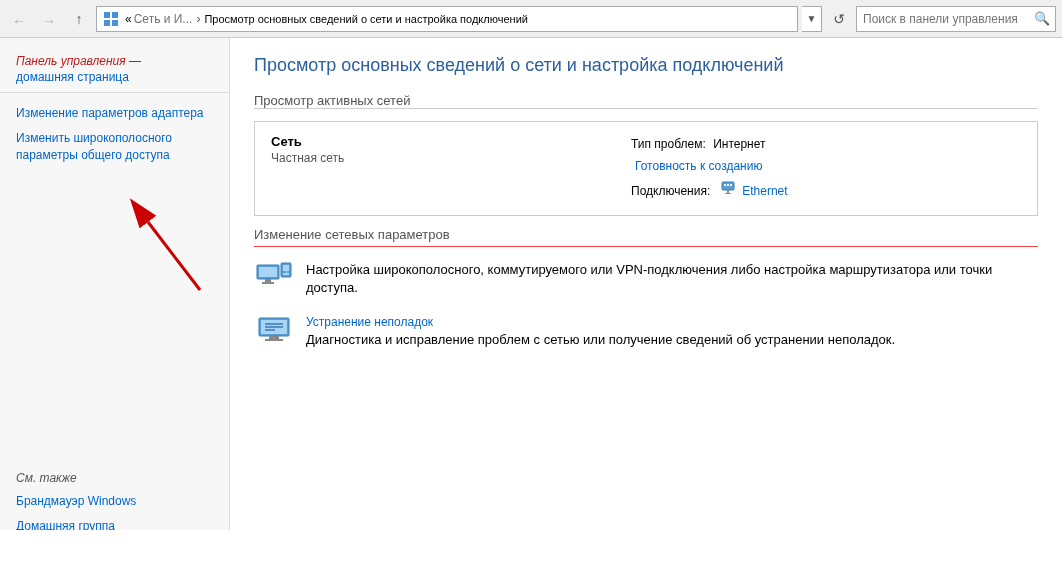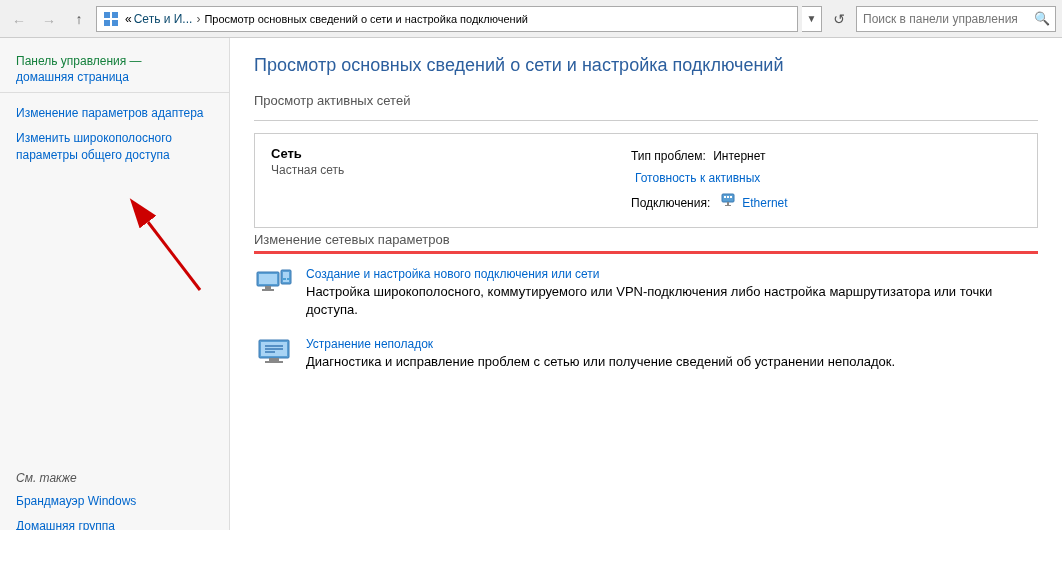--- a/index.html
+++ b/index.html
@@ -192,28 +192,28 @@
       color: #2c5f9e;
       font-weight: normal;
       margin-bottom: 16px;
       line-height: 1.3;
     }
 
     .section-header {
       font-size: 13px;
       color: #555;
       border-bottom: 1px solid #ccc;
-      padding-bottom: 12px;
+      padding-bottom: 0;
       margin-bottom: 12px;
     }
 
     .active-network-box {
       border: 1px solid #ccc;
       padding: 12px 16px;
-      margin-bottom: 4px;
+      margin-bottom: 11px;
       background: #fff;
     }
 
     .network-info-grid {
       display: grid;
       grid-template-columns: 200px 160px 200px;
       gap: 0;
       align-items: start;
     }
 
@@ -246,21 +246,21 @@
 
     .connection-row {
       display: flex;
       align-items: center;
       gap: 4px;
     }
 
     .change-section-header {
       font-size: 13px;
       color: #555;
-      border-bottom: 3px solid #ef4444;
+      border-bottom: 1px solid #ef4444;
       padding-bottom: 4px;
       margin-bottom: 12px;
     }
 
     .network-action-item {
       display: flex;
       align-items: flex-start;
       margin-bottom: 16px;
       gap: 12px;
     }
@@ -335,38 +335,38 @@
     <div class="breadcrumb-bar">
       <span class="breadcrumb-icon">
         <svg width="16" height="16" viewBox="0 0 16 16">
           <rect x="1" y="1" width="6" height="6" fill="#4a90d9"></rect>
           <rect x="9" y="1" width="6" height="6" fill="#4a90d9"></rect>
           <rect x="1" y="9" width="6" height="6" fill="#4a90d9"></rect>
           <rect x="9" y="9" width="6" height="6" fill="#4a90d9"></rect>
         </svg>
       </span>
       <span class="breadcrumb-item">«</span>
-      <span class="breadcrumb-item" style="color:#0c4a6e;cursor:pointer;">Сеть и И...</span>
+      <span class="breadcrumb-item" style="color:#737373;cursor:pointer;">Сеть и И...</span>
       <span class="breadcrumb-sep">›</span>
       <span class="breadcrumb-current" style="font-size:11px;">Просмотр основных сведений о сети и настройка подключений</span>
     </div>
     <div class="address-dropdown">▼</div>
     <div class="refresh-btn">↺</div>
 
     <div class="search-box">
       <input class="search-input" type="text" placeholder="Поиск в панели управления" style="">
       <div class="search-icon-btn">🔍</div>
     </div>
   </div>
 
   <div class="main-container">
 
     <div class="sidebar">
       <div class="sidebar-home" style="padding: 4px 16px 8px 16px; border-bottom: 1px solid #ddd; margin-bottom: 8px;">
-        <span style="font-size:12px; color:#15803d; cursor:pointer;">Панель управления —</span>
+        <span style="font-size:12px; color:#b91c1c; cursor:pointer;font-style:italic;">Панель управления —</span>
         <span style="font-size:12px; color:#0066cc; cursor:pointer;">домашняя страница</span>
       </div>
 
       <a class="sidebar-link">Изменение параметров адаптера</a>
       <a class="sidebar-link" style="line-height:1.4;">
         <span>Изменить широкополосного параметры общего доступа</span>
       </a>
 
       <div style="flex:1; min-height: 120px;"></div>
 
@@ -393,21 +393,21 @@
           </div>
 
           <div></div>
 
           <div class="network-details">
             <div>
               <span class="detail-label">Тип проблем:</span>
               <span class="detail-value" style="margin-left: 4px;">Интернет</span>
             </div>
             <div style="display: flex; gap: 4px;">
-              <a class="detail-value link" style="display: inline; margin-left: 4px; margin-top: 0px;">Готовность к активных</a>
+              <a class="detail-value link" style="display: inline; margin-left: 4px; margin-top: 0px;">Готовность к созданию</a>
             </div>
             <div class="connection-row" style="margin-top:2px;">
               <span class="detail-label">Подключения:</span>
               <span style="margin-left:6px;">
                 <svg width="16" height="16" viewBox="0 0 16 16">
                   <rect x="2" y="2" width="12" height="8" rx="1" fill="#5a9fd4" stroke="#3a7ab4" stroke-width="1"></rect>
                   <rect x="4" y="4" width="2" height="2" fill="#fff"></rect>
                   <rect x="7" y="4" width="2" height="2" fill="#fff"></rect>
                   <rect x="10" y="4" width="2" height="2" fill="#fff"></rect>
                   <rect x="7" y="10" width="2" height="4" fill="#888"></rect>
@@ -429,21 +429,20 @@
             <rect x="4" y="6" width="18" height="10" fill="#a8d4f5"></rect>
             <rect x="10" y="18" width="6" height="3" fill="#888"></rect>
             <rect x="7" y="21" width="12" height="2" fill="#888"></rect>
             <rect x="26" y="2" width="10" height="14" rx="1" fill="#5a9fd4" stroke="#3a7ab4" stroke-width="1"></rect>
             <rect x="28" y="4" width="6" height="10" fill="#a8d4f5"></rect>
             <rect x="28" y="10" width="3" height="2" fill="#4a9fd4"></rect>
             <rect x="32" y="10" width="3" height="2" fill="#4a9fd4"></rect>
           </svg>
         </div>
         <div class="action-text">
-          <a class="action-title">Создание и настройка нового подключения или сети</a>
           <p class="action-desc">Настройка широкополосного, коммутируемого или VPN-подключения либо настройка маршрутизатора или точки доступа.</p>
         </div>
       </div>
 
       <div class="network-action-item">
         <div class="action-icon">
           <svg width="38" height="28" viewBox="0 0 38 28">
             <rect x="4" y="2" width="30" height="18" rx="1" fill="#5a9fd4" stroke="#3a7ab4" stroke-width="1"></rect>
             <rect x="6" y="4" width="26" height="14" fill="#a8d4f5"></rect>
             <rect x="14" y="20" width="10" height="3" fill="#888"></rect>

